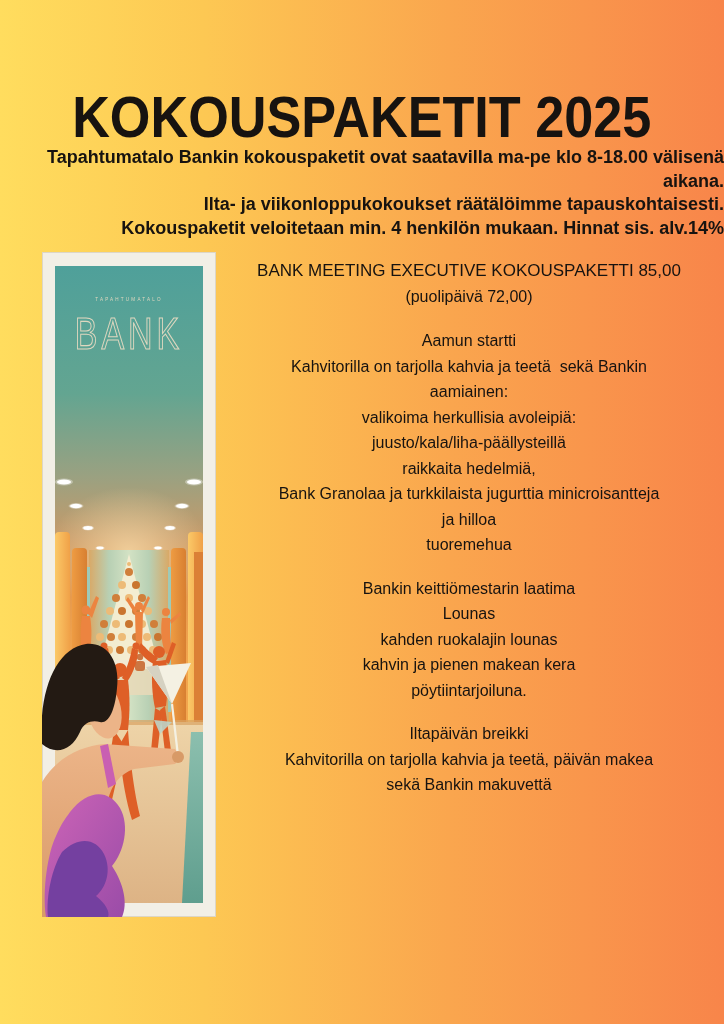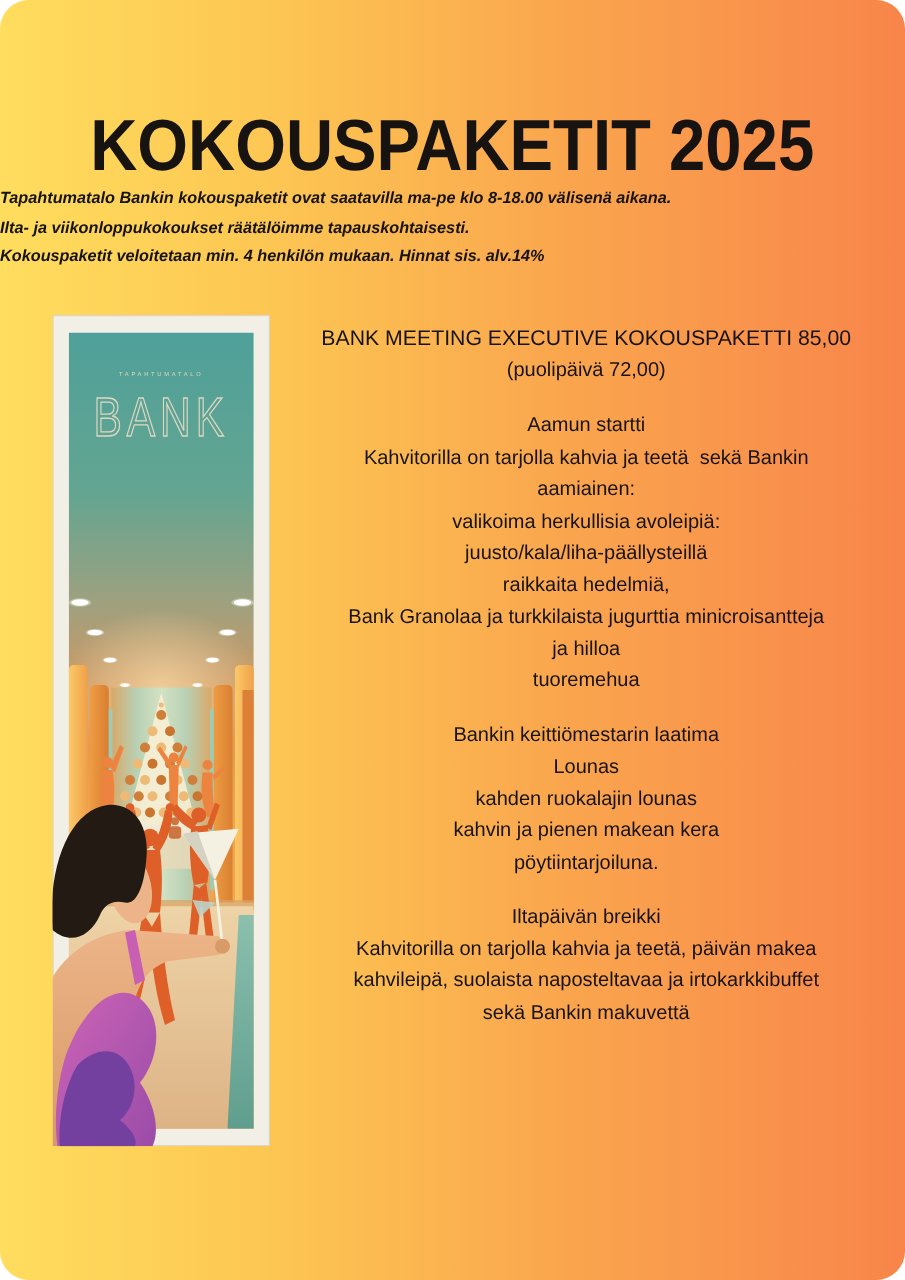--- a/index.html
+++ b/index.html
@@ -3,31 +3,30 @@
 <meta charset="utf-8">
 <style>
   html,body{margin:0;padding:0;}
   .page{
     position:relative;
     width:724px;height:1024px;
     overflow:hidden;
     background:linear-gradient(90deg,#ffdd5e 0%,#fdc853 28%,#faa64e 62%,#f8854a 100%);
     font-family:"Liberation Sans",sans-serif;
     color:#171310;
-    border-radius:23px;
   }
   .title{
     position:absolute;top:86px;left:0;width:724px;
     text-align:center;font-size:58px;line-height:62px;
     font-weight:bold;letter-spacing:0px;white-space:nowrap;
   }
   .title span{display:inline-block;transform:scaleX(0.9);}
   .subtitle{
     position:absolute;top:146px;left:0;width:724px;
-    text-align:left;font-size:13px;line-height:23.5px;font-weight:bold;font-style:italic;
+    text-align:right;font-size:18px;line-height:23.5px;font-weight:bold;
   }
   .body-text{
     position:absolute;top:258px;left:222px;width:494px;
     text-align:center;font-size:16px;line-height:25.5px;
   }
   .body-heading{font-size:17px;line-height:26px;font-weight:normal;}
   .body-subheading{font-size:16px;line-height:26px;}
   .section{margin-top:18px;}
   .line{white-space:pre-wrap;}
   .poster{
@@ -254,19 +253,18 @@
         <div class="section">
           <div class="line">Bankin keittiömestarin laatima</div>
           <div class="line">Lounas</div>
           <div class="line">kahden ruokalajin lounas</div>
           <div class="line">kahvin ja pienen makean kera</div>
           <div class="line">pöytiintarjoiluna.</div>
         </div>
         <div class="section">
           <div class="line">Iltapäivän breikki</div>
           <div class="line">Kahvitorilla on tarjolla kahvia ja teetä, päivän makea</div>
-          <div class="line">kahvileipä, suolaista naposteltavaa ja irtokarkkibuffet</div>
           <div class="line">sekä Bankin makuvettä</div>
         </div>
       </div>
   </div>
 
 </div>
 
 </body></html>

